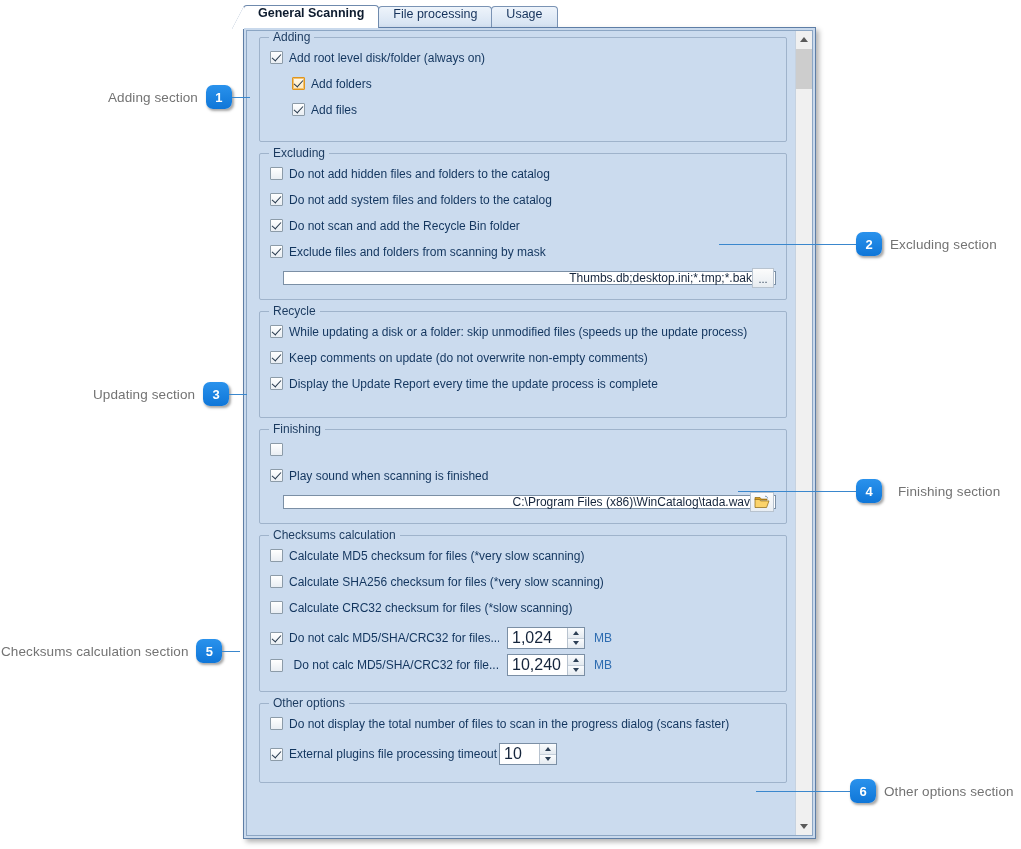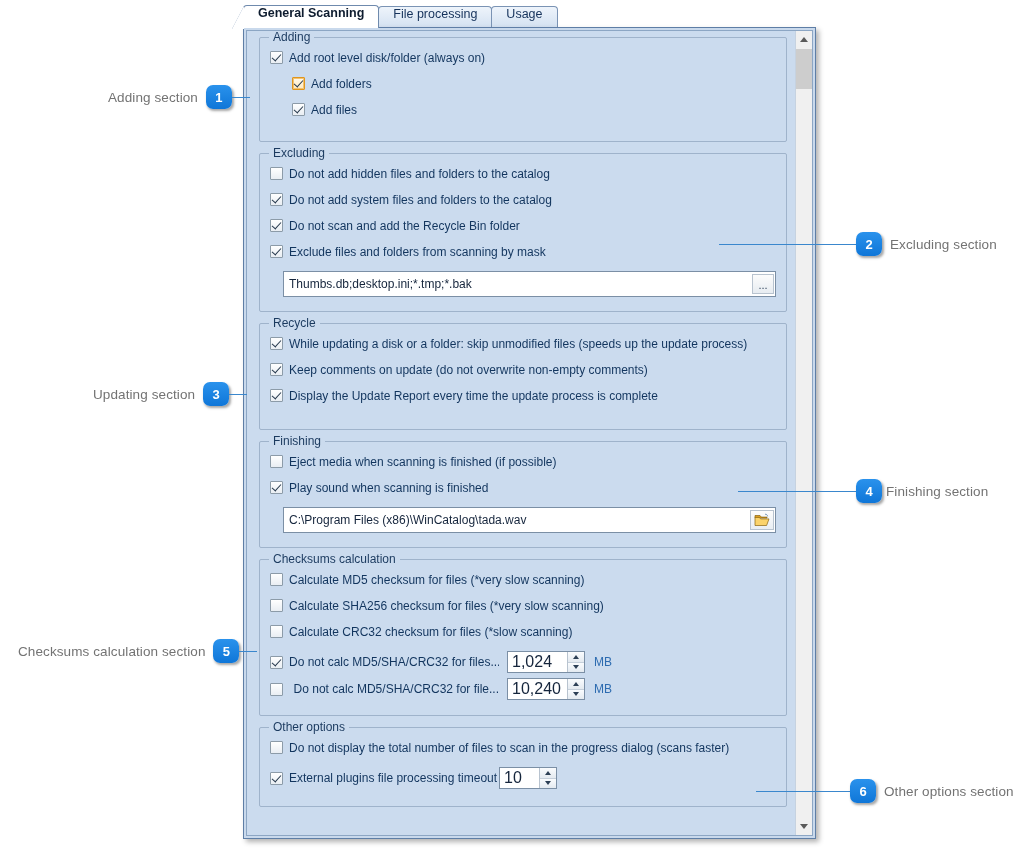--- a/index.html
+++ b/index.html
@@ -143,24 +143,25 @@
   .cb.focusring {
     border-color: #e0961e;
     background: linear-gradient(180deg,#fff9ec 0%,#ffe9bd 100%);
     box-shadow: 0 0 0 1px #f3c271 inset;
   }
   .cb-label { font-size: 12px; color: #12355e; white-space: nowrap; }
 
   
   .textfield {
     display: flex; align-items: center;
-    height: 26px; margin: 3px 0 2px 13px;
+    height: 14px; margin: 3px 0 2px 13px;
     background: #ffffff;
     border: 1px solid #7b8fa5;
     padding: 0 0 0 5px;
+    text-align: right;
   }
   .textfield .tf-val {
     flex: 1; font-size: 12px; color: #15253c;
     overflow: hidden; white-space: nowrap;
   }
   .tf-ellipsis-btn {
     width: 22px; height: 20px; margin-right: 1px;
     display: flex; align-items: flex-end; justify-content: center;
     font-size: 11px; color: #33475e;
     background: linear-gradient(180deg,#fcfcfc 0%,#e7ecf1 100%);
@@ -274,21 +275,20 @@
           <div class="row">
             <span class="cb checked"></span>
             <span class="cb-label">Display the Update Report every time the update process is complete</span>
           </div>
         </div>
 
         <div class="group" style="padding-bottom:12px;">
           <span class="group-title">Finishing</span>
           <div class="row">
             <span class="cb"></span>
-            <span class="cb-label">Eject media when scanning is finished (if possible)</span>
           </div>
           <div class="row">
             <span class="cb checked"></span>
             <span class="cb-label">Play sound when scanning is finished</span>
           </div>
           <div class="textfield">
             <span class="tf-val">C:\Program Files (x86)\WinCatalog\tada.wav</span>
             <span class="tf-folder-btn">
               <svg width="16" height="14" viewBox="0 0 16 14">
                 <path d="M1 2.5h5l1.3 1.6H13V5H1z" fill="#e0a323" stroke="#8a6410" stroke-width="0.7"></path>
@@ -405,24 +405,24 @@
 
   <div class="callout" style="left:93px; top:382px;">
     <span class="callout-label">Updating section</span>
     <span class="badge" style="margin-left:8px;">3</span>
     <span class="leader" style="width:18px;"></span>
   </div>
 
   <div class="callout" style="left:738px; top:479px;">
     <span class="leader" style="width:118px;"></span>
     <span class="badge">4</span>
-    <span class="callout-label" style="margin-left:4px;">Finishing section</span>
-  </div>
-
-  <div class="callout" style="left:18px; top:639px;text-align:center;">
+    <span class="callout-label" style="margin-left:16px;">Finishing section</span>
+  </div>
+
+  <div class="callout" style="left:1px; top:639px;text-align:center;">
     <span class="callout-label">Checksums calculation section</span>
     <span class="badge" style="margin-left:8px;">5</span>
     <span class="leader" style="width:18px;"></span>
   </div>
 
   <div class="callout" style="left:756px; top:779px;">
     <span class="leader" style="width:94px;"></span>
     <span class="badge">6</span>
     <span class="callout-label" style="margin-left:8px;">Other options section</span>
   </div>

